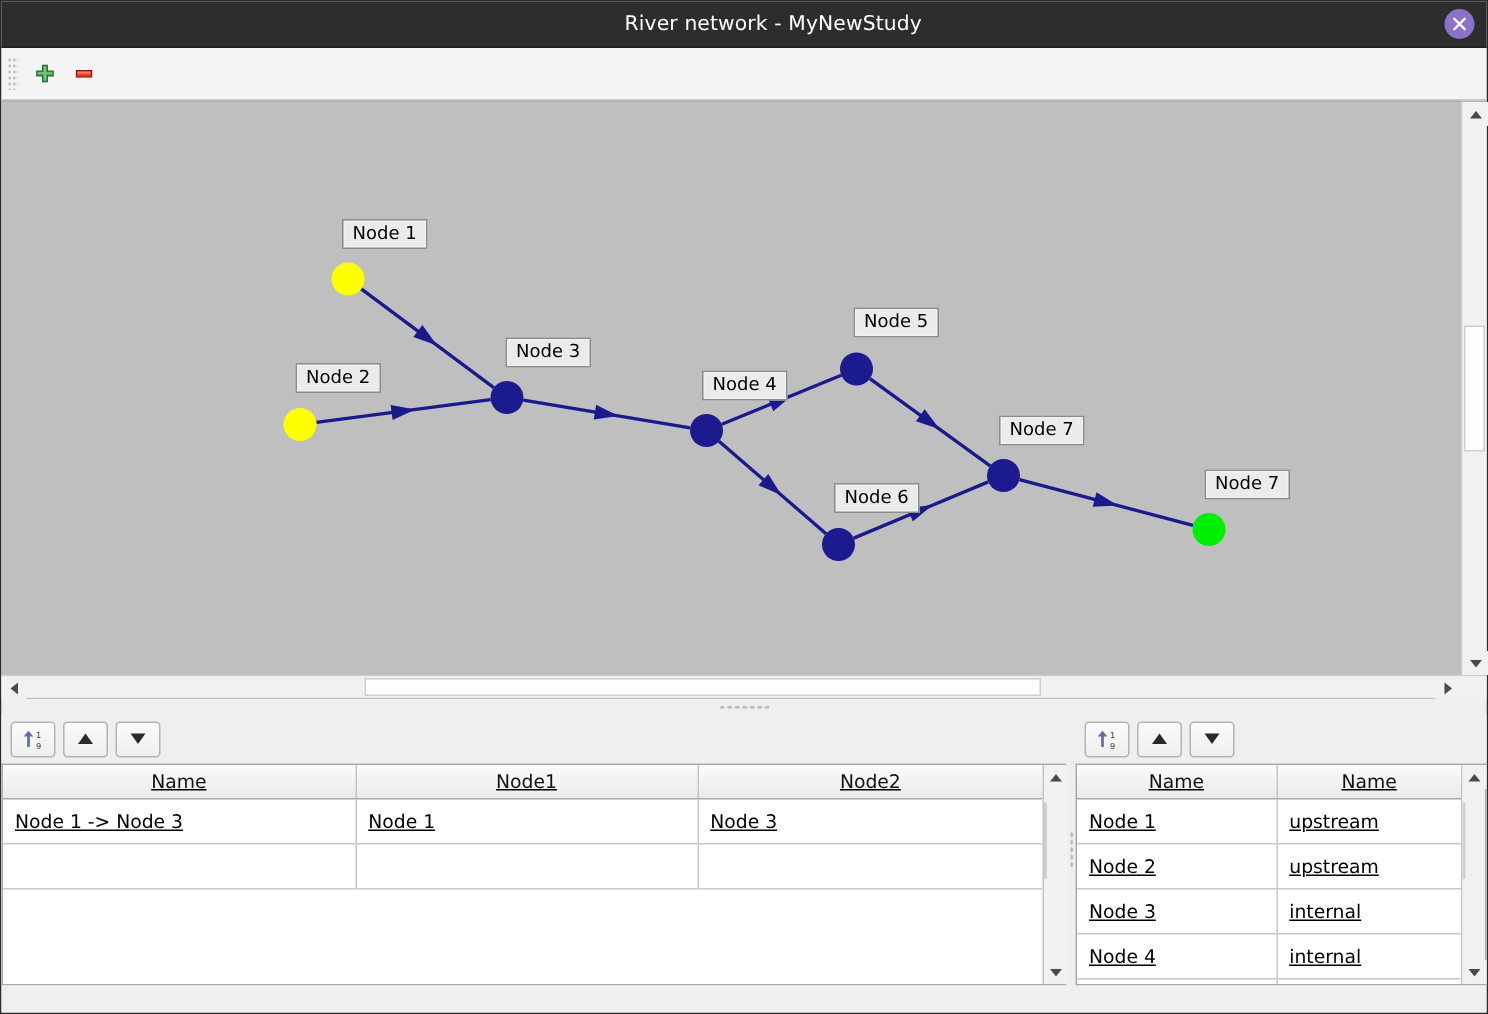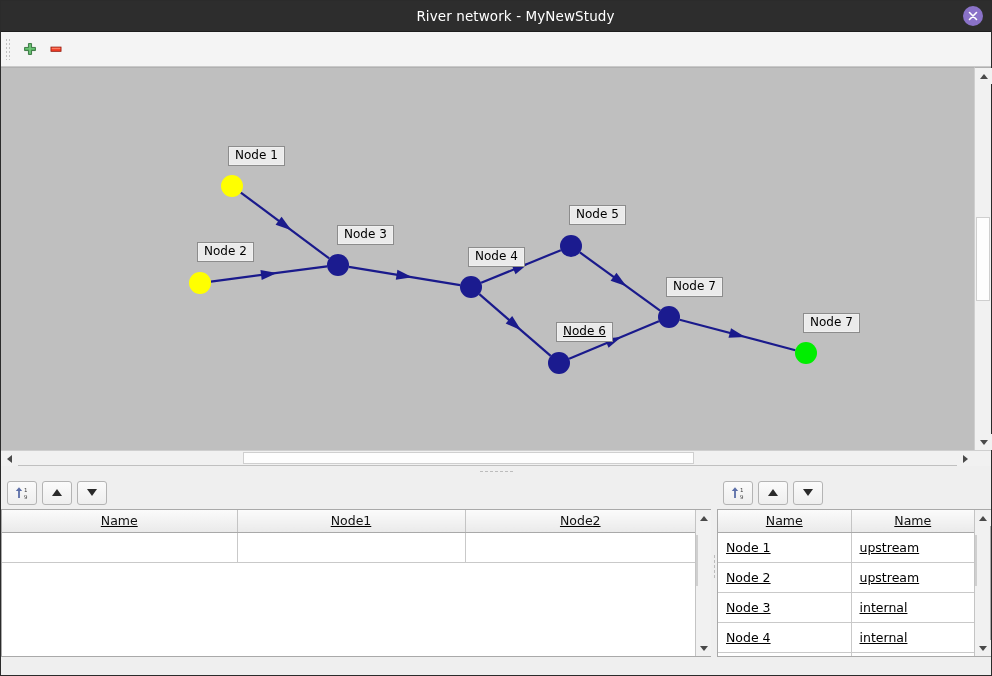--- a/index.html
+++ b/index.html
@@ -275,21 +275,21 @@
               <circle cx="668" cy="249" r="11" fill="#1b1b8f"></circle>
               <circle cx="805" cy="285" r="11" fill="#00ee00"></circle>
             </g>
         </svg>
         <div id="labels-layer">
             <div class="node-label" style="left: 227px; top: 78px;">Node 1</div>
             <div class="node-label" style="left: 196px; top: 174px;">Node 2</div>
             <div class="node-label" style="left: 336px; top: 157px;">Node 3</div>
             <div class="node-label" style="left: 467px; top: 179px;">Node 4</div>
             <div class="node-label" style="left: 568px; top: 137px;">Node 5</div>
-            <div class="node-label" style="left: 555px; top: 254px; text-decoration: underline;">Node 6</div>
+            <div class="node-label" style="left: 555px; top: 254px;">Node 6</div>
             <div class="node-label" style="left: 665px; top: 209px;">Node 7</div>
             <div class="node-label" style="left: 802px; top: 245px;">Node 7</div>
           </div>
       </div>
 
       <div class="vscroll">
         <div class="sb-arrow">
             <div class="tri tri-up"></div>
           </div>
         <div class="sb-track" id="v-track">
@@ -348,20 +348,25 @@
               </colgroup>
             <thead>
                 <tr id="reaches-head">
                   <th>Name</th>
                   <th>Node1</th>
                   <th>Node2</th>
                 </tr>
               </thead>
             <tbody id="reaches-body">
                 <tr>
+                  <td>Node 1 -&gt; Node 3</td>
+                  <td>Node 1</td>
+                  <td>Node 3</td>
+                </tr>
+                <tr>
                   <td></td>
                   <td></td>
                   <td></td>
                 </tr>
               </tbody>
           </table>
         </div>
         <div class="tbl-vscroll">
           <div class="sb-arrow">
               <div class="tri tri-up"></div>

